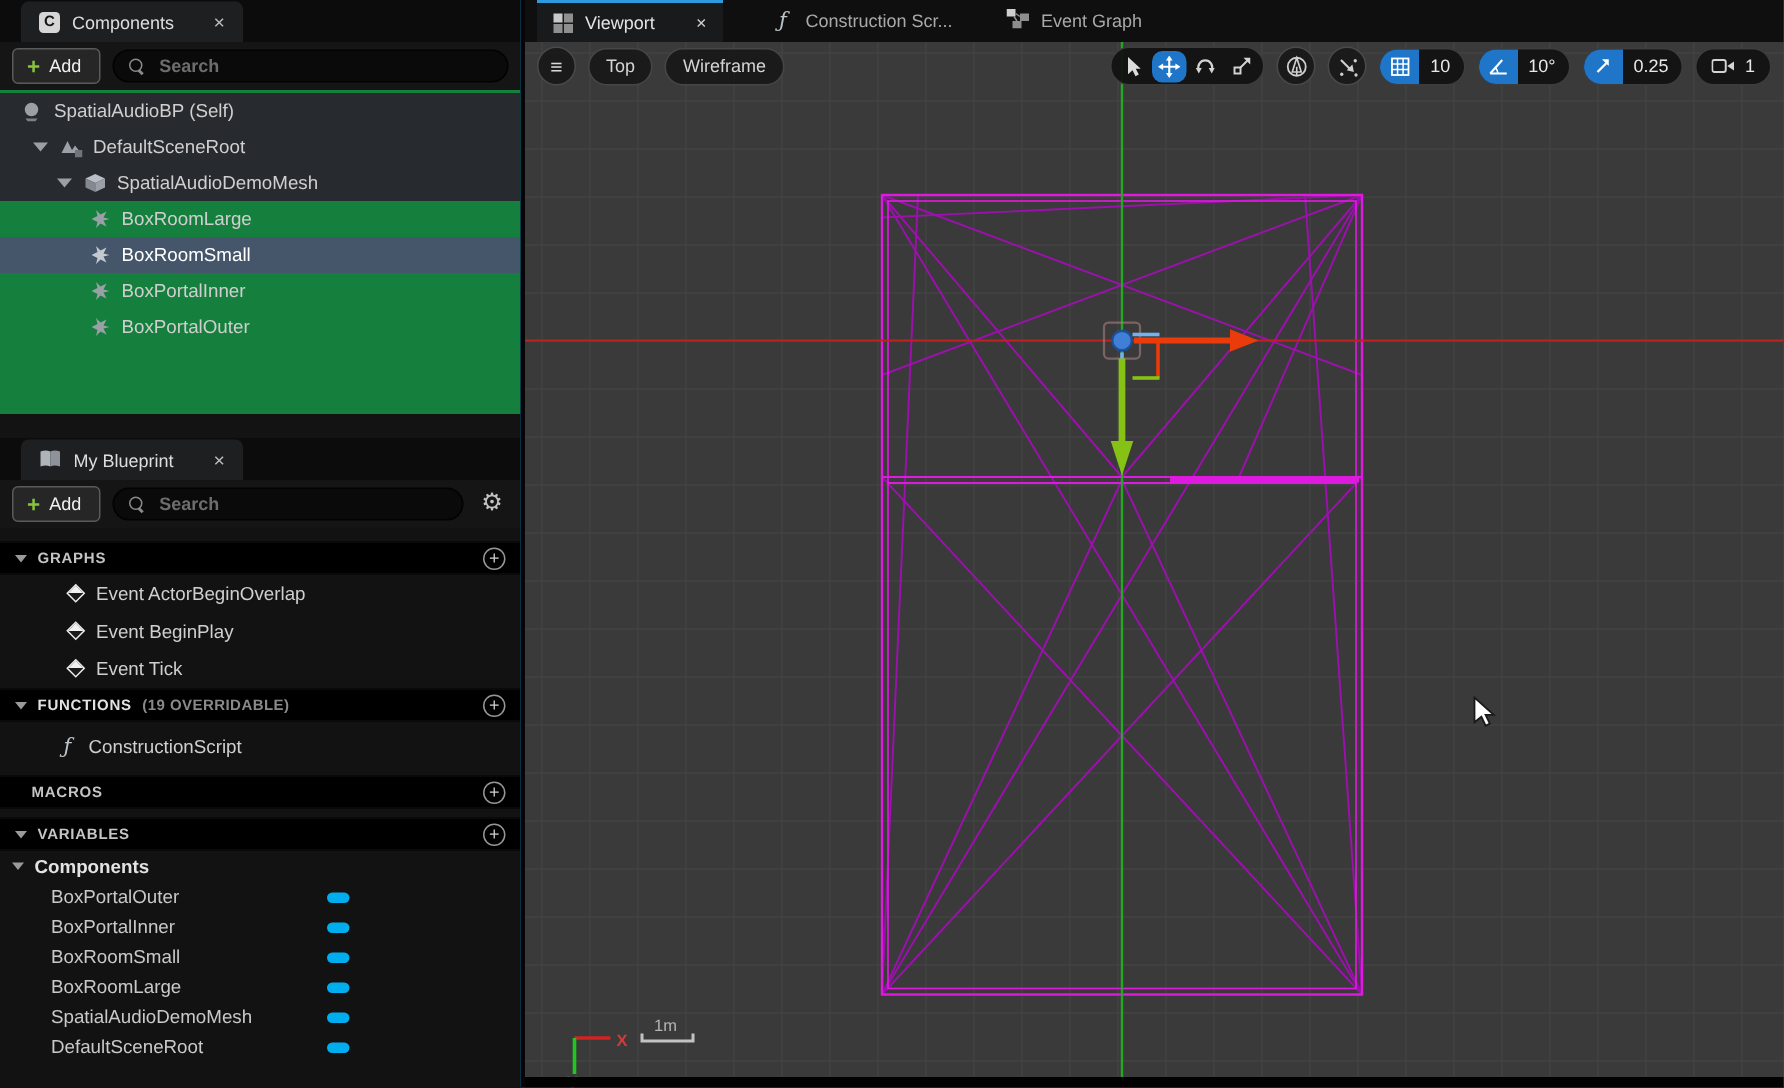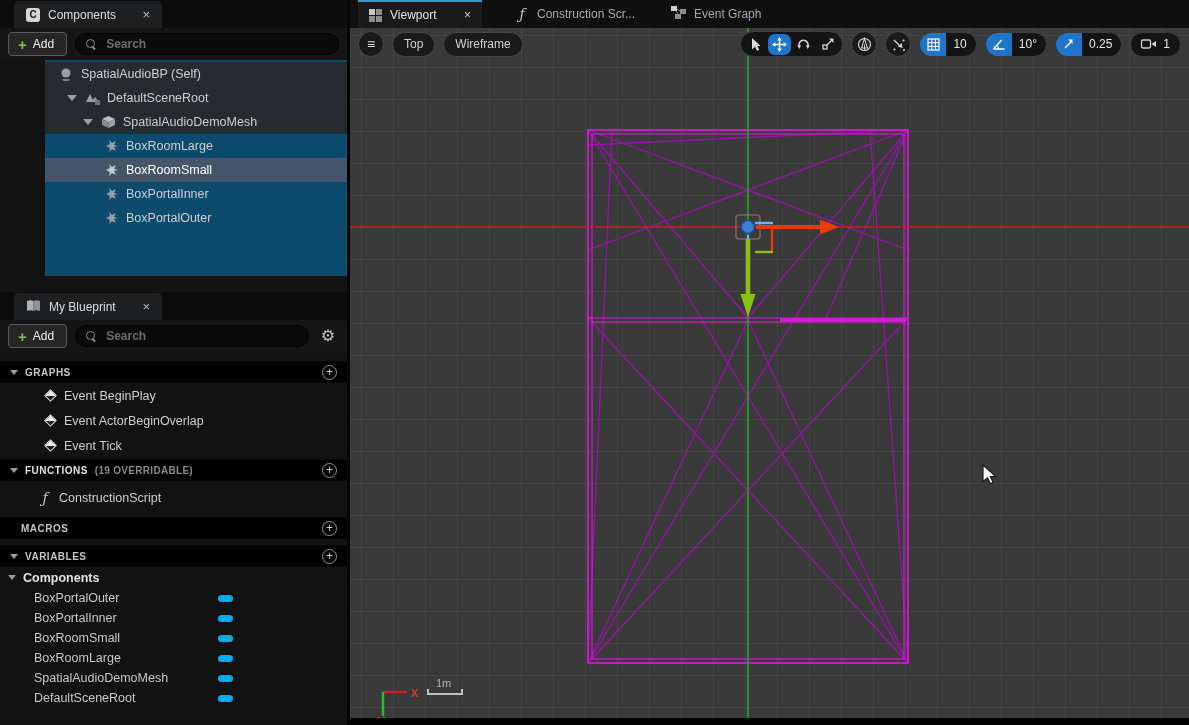--- a/index.html
+++ b/index.html
@@ -20,21 +20,21 @@
   .searchbox{flex:1;height:22px;background:#0a0a0a;border:1px solid #020202;border-radius:12px;
              display:flex;align-items:center;gap:7px;padding:0 10px;}
   .searchbox input{flex:1;background:transparent;border:none;outline:none;color:#c9c9c9;font-size:12px;font-weight:bold;}
   .searchbox input::placeholder{color:#6d6d6d;}
   .mag{width:11px;height:11px;position:relative;flex:0 0 auto;}
   .mag::before{content:"";position:absolute;left:0;top:0;width:7px;height:7px;border:1.6px solid #8a8a8a;border-radius:50%;}
   .mag::after{content:"";position:absolute;left:7px;top:7px;width:4px;height:1.8px;background:#8a8a8a;transform:rotate(45deg);transform-origin:0 0;}
   .gear{width:22px;text-align:center;color:#c2c2c2;font-size:16px;line-height:1;cursor:pointer;}
 
   
-  .ctree{padding-top:2px;background:#0c4a6e;margin-left:45px;}
+  .ctree{padding-top:2px;background:#15803d;}
   .crow{height:24px;display:flex;align-items:center;gap:7px;color:#cfcfcf;font-size:12.5px;cursor:pointer;}
   .crow.grp{background:var(--c-group-row);}
   .crow.sel{background:var(--c-selection-row);color:#fff;}
   .d0{padding-left:13px;} .d1{padding-left:22px;} .d2{padding-left:38px;} .d3{padding-left:58px;}
   .tri{width:0;height:0;border-left:5px solid transparent;border-right:5px solid transparent;
        border-top:6px solid #9aa0a6;flex:0 0 auto;cursor:pointer;}
   .ticon{width:16px;height:16px;display:flex;align-items:center;justify-content:center;flex:0 0 auto;}
 
   
   .mbp{position:absolute;left:0;top:292px;width:347px;height:449px;background:#121212;overflow:hidden;}
@@ -209,25 +209,25 @@
 
     <div style="height:9px;background:#121212;"></div>
     <div class="mb-header">
       <span class="tri-s"></span>
       <span class="mb-h-label">GRAPHS</span>
       <span class="plus-circle">+</span>
     </div>
 
     <div class="mrow" style="padding-left:44px;">
       <span class="diamond"></span>
-      <span>Event BeginPlay</span>
+      <span>Event ActorBeginOverlap</span>
     </div>
     <div class="mrow" style="padding-left:44px;">
       <span class="diamond"></span>
-      <span>Event ActorBeginOverlap</span>
+      <span>Event BeginPlay</span>
     </div>
     <div class="mrow" style="padding-left:44px;">
       <span class="diamond"></span>
       <span>Event Tick</span>
     </div>
 
     <div class="mb-header" style="margin-top:1px;">
       <span class="tri-s"></span>
       <span class="mb-h-label" style="color:#e2e2e2;">FUNCTIONS</span>
       <span class="mb-h-suffix">(19 OVERRIDABLE)</span>

